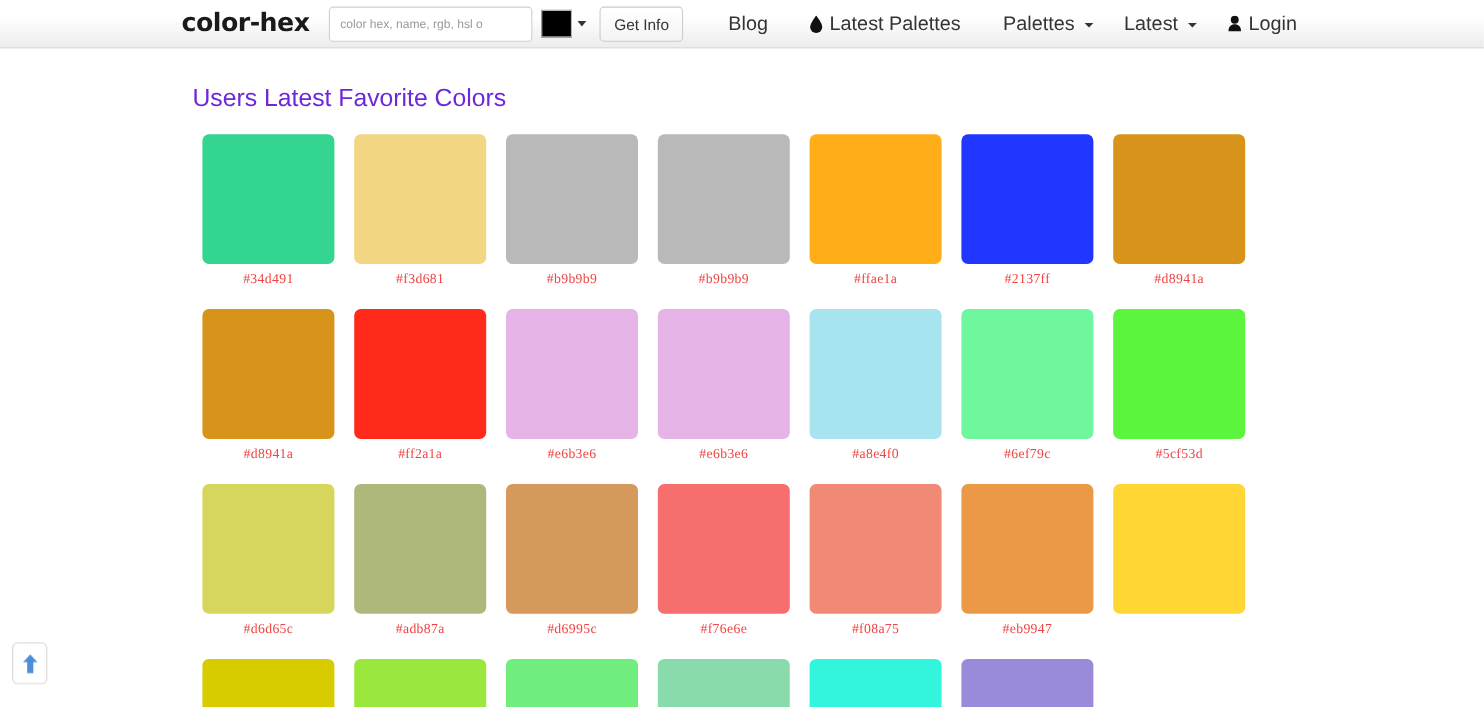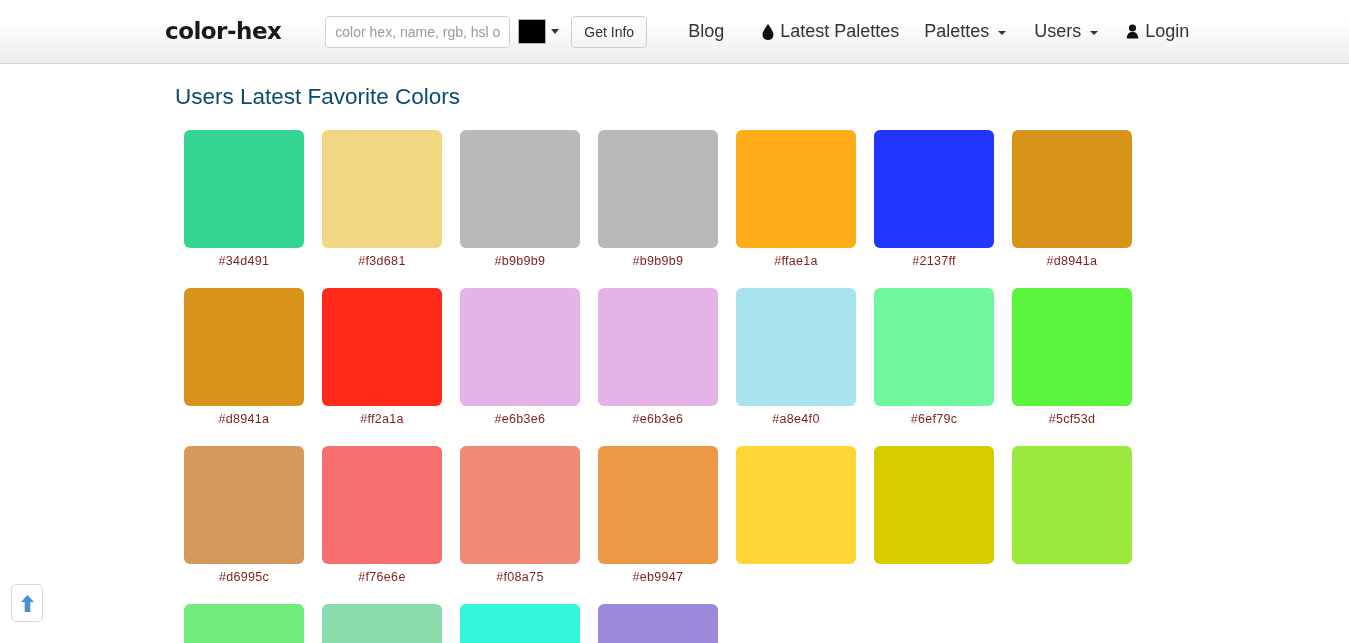--- a/index.html
+++ b/index.html
@@ -8,21 +8,21 @@
     margin: 0; padding: 0;
     width: 1349px; height: 643px;
     overflow: hidden;
     background: #ffffff;
     font-family: "Liberation Sans", sans-serif;
   }
 
   
   .navbar {
     position: relative;
-    height: 64px;
+    height: 44px;
     background: linear-gradient(to bottom, #ffffff 0%, #ffffff 35%, #ececec 100%);
     border-bottom: 1px solid #d5d5d5;
     display: flex;
     align-items: center;
     padding: 0 14px;
   }
   .brand {
     font-family: "DejaVu Sans", sans-serif;
     font-size: 23px;
     font-weight: bold;
@@ -33,26 +33,25 @@
     text-decoration: none;
     line-height: 1;
     white-space: nowrap;
   }
   .search-input {
     width: 185px;
     height: 32px;
     border: 1px solid #cfcfcf;
     border-radius: 4px;
     padding: 0 9px;
-    font-size: 14px;
+    font-size: 11px;
     color: #555;
     background: #fff;
     outline: none;
     font-family: "Liberation Sans", sans-serif;
-    margin-left: 26px;
   }
   .search-input::placeholder { color: #9a9a9a; }
 
   .color-picker-wrap {
     display: flex;
     align-items: center;
     margin-left: 8px;
     height: 32px;
   }
   .color-swatch-btn {
@@ -113,22 +112,22 @@
   .icon-svg { display: block; }
 
   
   .page-wrap {
     padding-left: 175px;
     padding-top: 20px;
   }
   .page-title {
     font-size: 22.5px;
     font-weight: normal;
-    color: #0c4a6e;
-    margin: 0 0 20px 0;
+    color: #6d28d9;
+    margin: 12px 0 20px 0;
     font-family: "Liberation Sans", sans-serif;
   }
 
   .color-grid {
     display: flex;
     flex-wrap: wrap;
     width: 975px;
   }
   .color-cell {
     width: 138px;
@@ -136,23 +135,23 @@
     text-align: center;
     cursor: pointer;
   }
   .color-box {
     width: 120px;
     height: 118px;
     border-radius: 6px;
     margin: 0 auto;
   }
   .color-label {
-    font-family: Liberation Sans, sans-serif;
+    font-family: Liberation Serif, serif;
     font-size: 12.5px;
-    color: #7f1d1d;
+    color: #ef4444;
     margin-top: 6px;
     letter-spacing: 0.3px;
   }
 
   
   .scroll-top {
     position: fixed;
     left: 11px;
     bottom: 21px;
     width: 32px;
@@ -194,21 +193,21 @@
     </span>
     <span>Latest Palettes</span>
   </a>
 
   <div class="nav-right">
     <a class="nav-link" href="#">
       <span>Palettes</span>
       <span class="caret-down"></span>
     </a>
     <a class="nav-link" href="#">
-      <span>Users</span>
+      <span>Latest</span>
       <span class="caret-down"></span>
     </a>
     <a class="nav-link" href="#">
       <span>
         <svg class="icon-svg" width="13" height="15" viewBox="0 0 13 15">
           <circle cx="6.5" cy="4" r="3.6" fill="#111"></circle>
           <path d="M0.8 14.5 C0.8 9.8 3.3 8 6.5 8 C9.7 8 12.2 9.8 12.2 14.5 Z" fill="#111"></path>
         </svg>
       </span>
       <span>Login</span>
@@ -269,20 +268,28 @@
       </div>
       <div class="color-cell">
         <div class="color-box" style="background: rgb(110, 247, 156);"></div>
         <div class="color-label">#6ef79c</div>
       </div>
       <div class="color-cell">
         <div class="color-box" style="background: rgb(92, 245, 61);"></div>
         <div class="color-label">#5cf53d</div>
       </div>
       <div class="color-cell">
+        <div class="color-box" style="background: rgb(214, 214, 92);"></div>
+        <div class="color-label">#d6d65c</div>
+      </div>
+      <div class="color-cell">
+        <div class="color-box" style="background: rgb(173, 184, 122);"></div>
+        <div class="color-label">#adb87a</div>
+      </div>
+      <div class="color-cell">
         <div class="color-box" style="background: rgb(214, 153, 92);"></div>
         <div class="color-label">#d6995c</div>
       </div>
       <div class="color-cell">
         <div class="color-box" style="background: rgb(247, 110, 110);"></div>
         <div class="color-label">#f76e6e</div>
       </div>
       <div class="color-cell">
         <div class="color-box" style="background: rgb(240, 138, 117);"></div>
         <div class="color-label">#f08a75</div>

